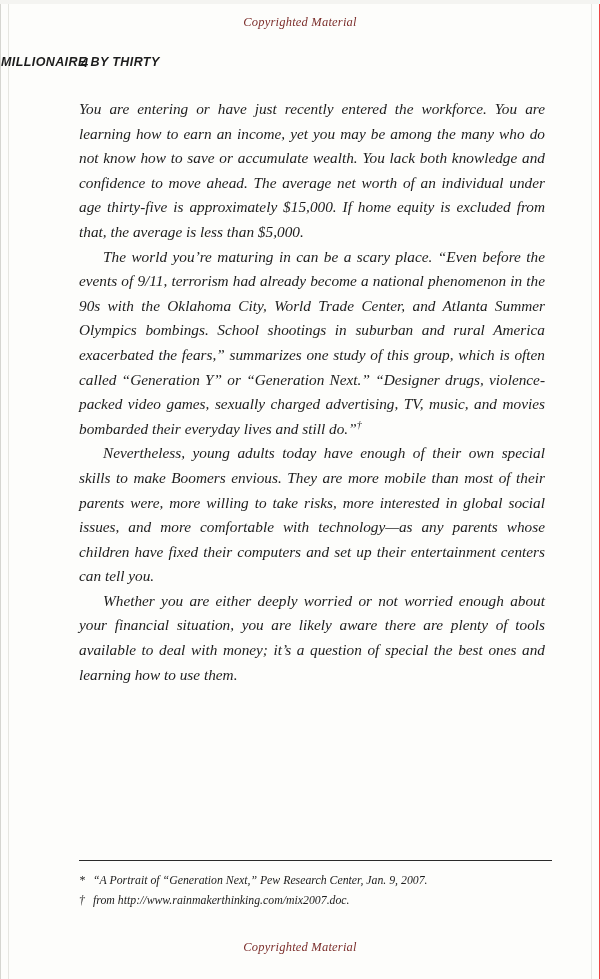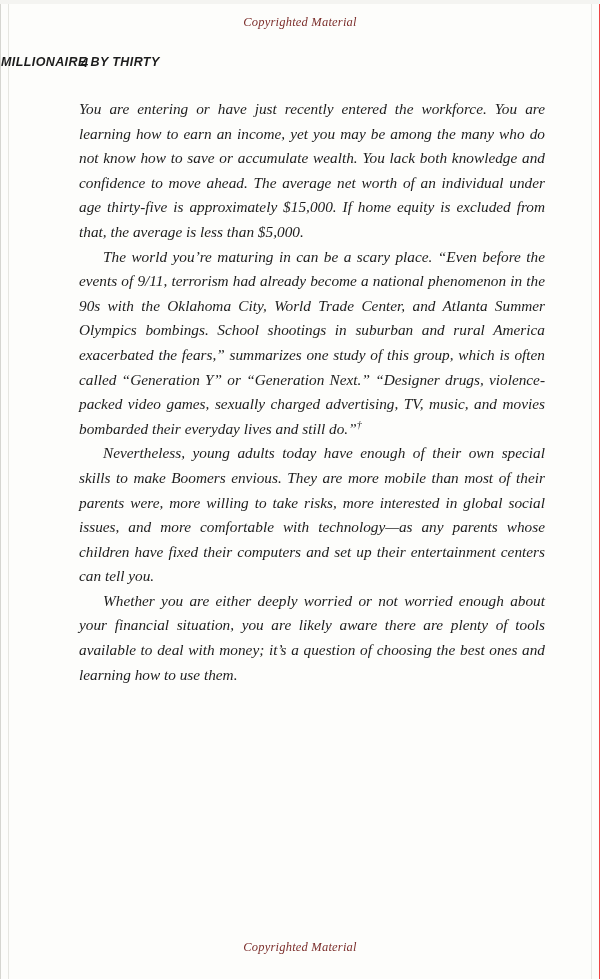--- a/index.html
+++ b/index.html
@@ -119,18 +119,27 @@
 
   <div class="running-head">
     <span class="pagenum">4</span>
     <span class="book-title">MILLIONAIRE BY THIRTY</span>
   </div>
 
   <div class="body-text">
     <p class="para no-indent"><span>You are entering or have just recently entered the workforce. You are learning how to earn an income, yet you may be among the many who do not know how to save or accumulate wealth. You lack both knowledge and confidence to move ahead. The average net worth of an individual under age thirty-five is approximately $15,000. If home equity is excluded from that, the average is less than $5,000.</span><sup></sup></p>
     <p class="para"><span>The world you’re maturing in can be a scary place. “Even before the events of 9/11, terrorism had already become a national phenomenon in the 90s with the Oklahoma City, World Trade Center, and Atlanta Summer Olympics bombings. School shootings in suburban and rural America exacerbated the fears,” summarizes one study of this group, which is often called “Generation Y” or “Generation Next.” “Designer drugs, violence-packed video games, sexually charged advertising, TV, music, and movies bombarded their everyday lives and still do.”</span><sup>†</sup></p>
     <p class="para"><span>Nevertheless, young adults today have enough of their own special skills to make Boomers envious. They are more mobile than most of their parents were, more willing to take risks, more interested in global social issues, and more comfortable with technology—as any parents whose children have fixed their computers and set up their entertainment centers can tell you.</span><sup></sup></p>
-    <p class="para"><span>Whether you are either deeply worried or not worried enough about your financial situation, you are likely aware there are plenty of tools available to deal with money; it’s a question of choosing the best ones and learning how to use them.</span><sup></sup></p>
+    <p class="para"><span>Whether you are either deeply worried or not worried enough about your financial situation, you are likely aware there are plenty of tools available to deal with money; it’s a question of special the best ones and learning how to use them.</span><sup></sup></p>
   </div>
 
+  <div class="footnotes">
+    <div class="footnote-rule"></div>
+    <div class="footnote">
+      <span class="fn-marker">*</span><span class="fn-text">“A Portrait of “Generation Next,” Pew Research Center, Jan. 9, 2007.</span>
+    </div>
+    <div class="footnote">
+      <span class="fn-marker">†</span><span class="fn-text">from http://www.rainmakerthinking.com/mix2007.doc.</span>
+    </div>
+  </div>
 
   <div class="copyright bottom">Copyrighted Material</div>
 </div>
 
 </body></html>

